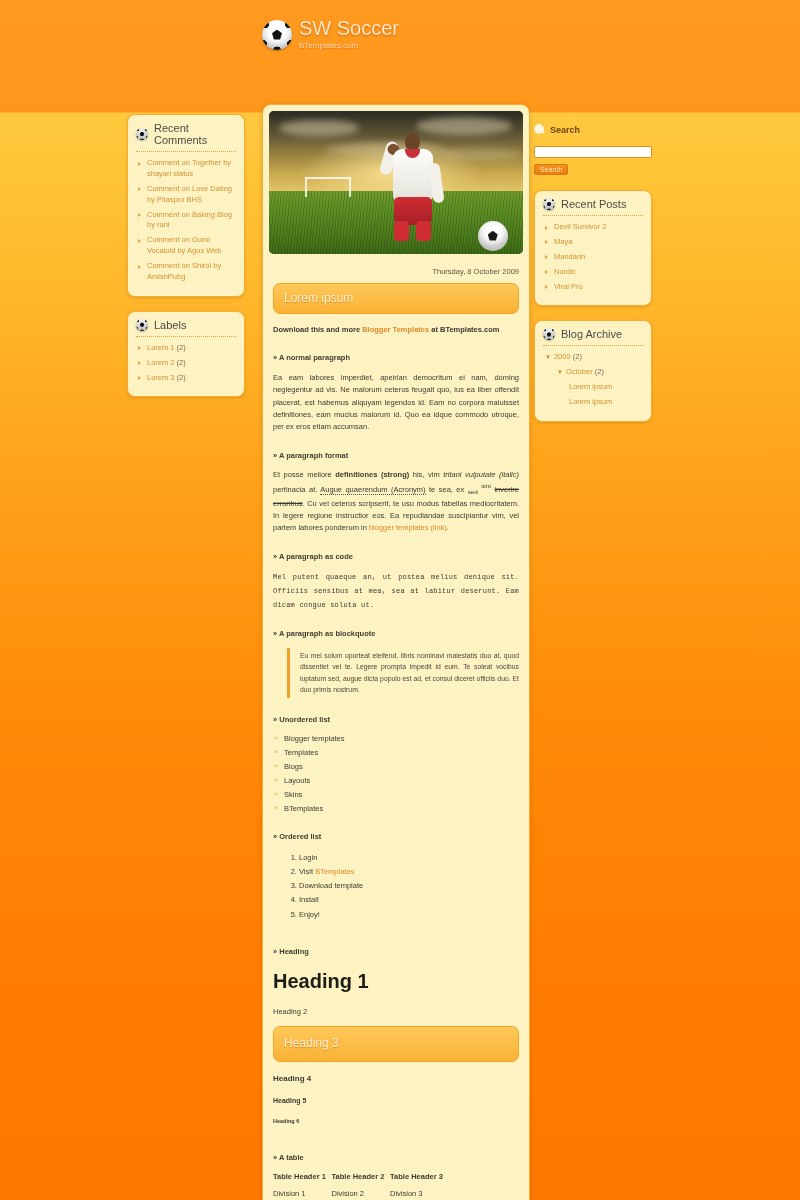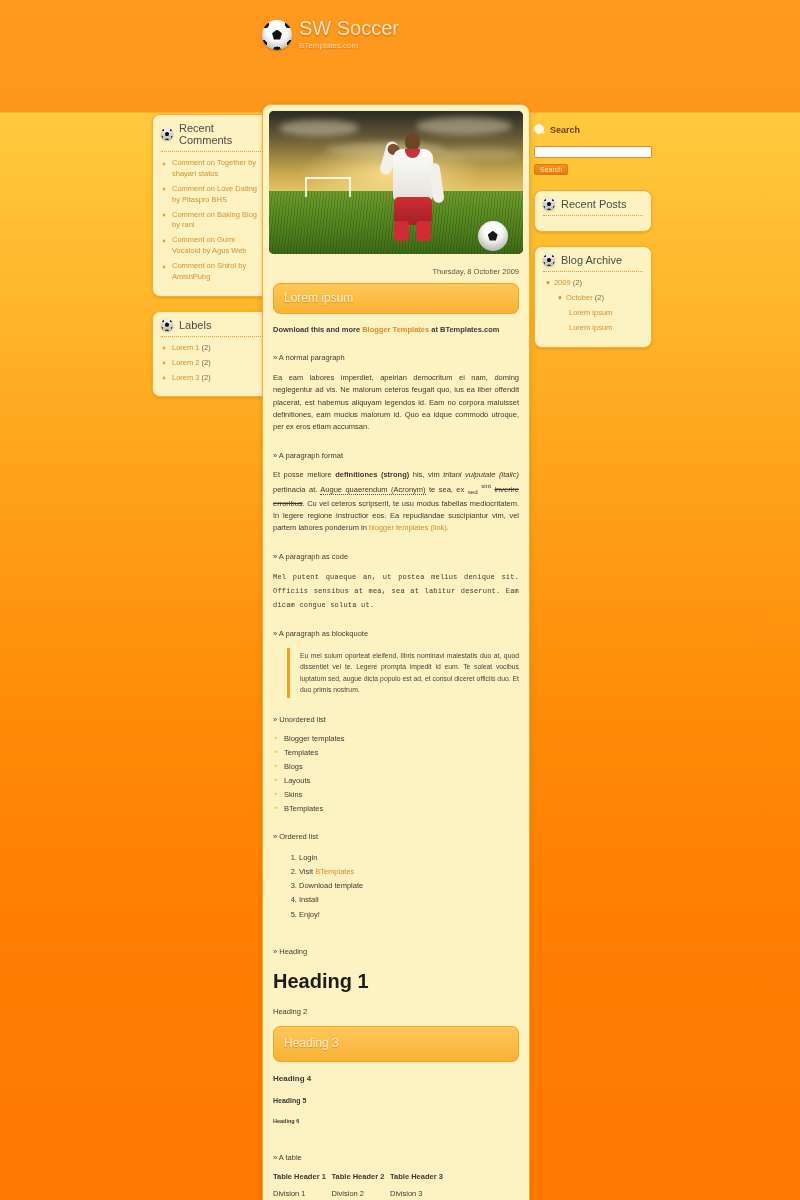--- a/index.html
+++ b/index.html
@@ -48,21 +48,21 @@
     text-shadow:0 1px 2px rgba(150,60,0,.55);
   }
   #blog-desc {
     font-size:8px; color:#FFD9AE; margin-top:4px; line-height:1;
     text-shadow:0 1px 1px rgba(150,60,0,.4);
   }
 
   
   #page { position:relative; width:800px; }
   .col { position:absolute; }
-  #left-col  { left:152px; top:64px;  width:118px; }
+  #left-col  { left:127px; top:64px;  width:118px; }
   #main-col  { left:262px; top:54px;  width:268px; }
   #right-col { left:534px; top:74px;  width:118px; }
 
   
   .widget {
     background:#FDF3C2; border:1px solid #F5AE32; border-radius:8px;
     padding:7px 8px 9px; margin-bottom:14px;
     box-shadow:0 1px 3px rgba(120,60,0,.22);
   }
   .widget-head {
@@ -220,21 +220,21 @@
     border:1px solid #F1A522; border-radius:7px;
     color:#FFF0D0; font-size:12px; font-weight:400;
     padding:7px 10px 8px; margin:0 0 10px;
     text-shadow:0 1px 1px rgba(170,100,10,.5);
   }
   .post-body { font-size:7.5px; line-height:1.65; color:#3c3a33; }
   .post-body p { margin:0 0 10px; text-align:justify; }
   .intro { font-weight:bold; }
   a { color:#E08A2A; text-decoration:none; }
   h3.sub {
-    font-size:7.5px; font-weight:normal; color:#403d33;
+    font-size:7.5px; font-weight:bold; color:#403d33;
     margin:16px 0 7px;
   }
   code, pre, .codep {
     font-family:"Liberation Mono", monospace; font-size:7px; line-height:2;
     color:#3c3a33; letter-spacing:.2px;
   }
   blockquote {
     margin:0 0 4px 14px; padding:2px 0 2px 10px;
     border-left:3px solid #F0A02A; font-size:6.8px; line-height:1.7;
     text-align:justify; color:#4a473c;
@@ -411,20 +411,27 @@
       </div>
       <input id="search-input" type="text" placeholder="" style="">
       <div><button id="search-button">Search</button></div>
     </div>
 
     <div class="widget">
       <div class="widget-head">
         <span class="ball wball"></span>
         <span class="widget-title">Recent Posts</span>
       </div>
+      <ul>
+        <li><a>Devil Survivor 2</a></li>
+        <li><a>Maya</a></li>
+        <li><a>Mandarin</a></li>
+        <li><a>Nordic</a></li>
+        <li><a>Viral Pro</a></li>
+      </ul>
     </div>
 
     <div class="widget">
       <div class="widget-head">
         <span class="ball wball"></span>
         <span class="widget-title">Blog Archive</span>
       </div>
       <ul class="arch">
         <li class="lv1">
           <span class="tri">▼</span><a>2009</a> <span class="cnt">(2)</span>

